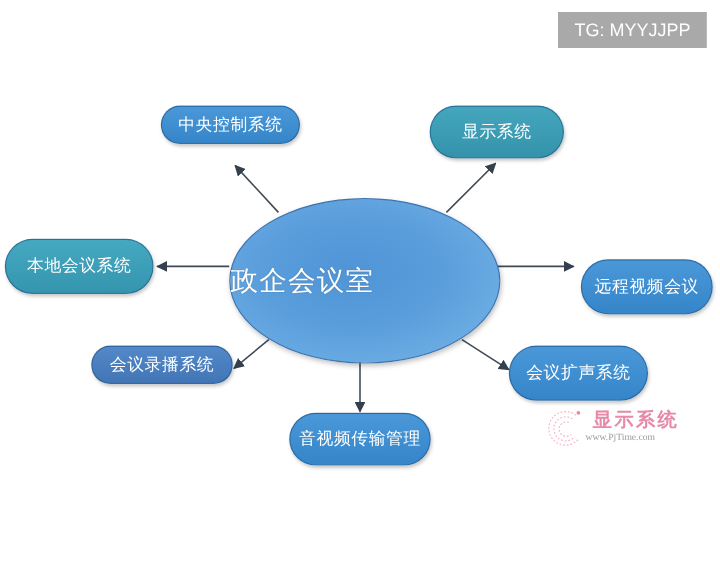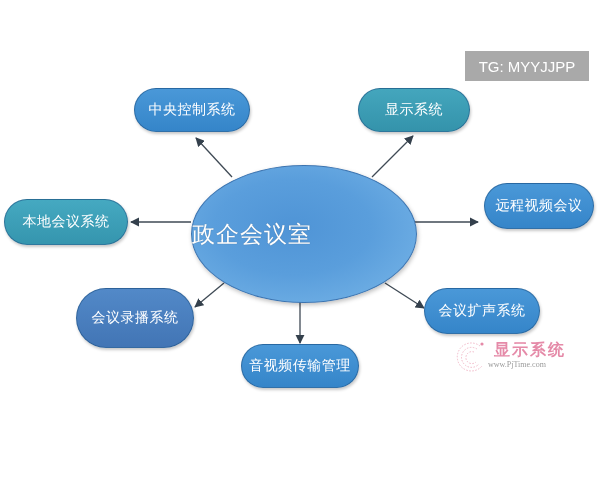--- a/index.html
+++ b/index.html
@@ -39,21 +39,21 @@
       border: 1px solid #3c74b0;
       box-shadow: 1px 2px 4px rgba(0,0,0,0.25);
       text-shadow: 0 0 1px rgba(0,0,0,0.3);
     }
     .tag {
       position: absolute;
       background: #a9a9a9;
       color: #ffffff;
       font-family: "Liberation Sans", sans-serif;
       font-size: 15px;
-      display: flex; align-items: center; justify-content: center; margin-top: 41px;
+      display: flex; align-items: center; justify-content: center;
     }
     .pj-logo {
       position: absolute;
       left: 452px; top: 338px;
       width: 140px; height: 36px;
     }
     .pj-title {
       position: absolute;
       left: 42px; top: 2px;
       font-size: 16px;
@@ -94,37 +94,37 @@
 
     <line x1="385" y1="283" x2="424" y2="308" stroke="#3f4a55" stroke-width="1.3" marker-end="url(#arrow)"></line>
 
     <line x1="300" y1="301" x2="300" y2="343" stroke="#3f4a55" stroke-width="1.3" marker-end="url(#arrow)"></line>
   </svg>
 
   <div class="center-node">
     <span>政企会议室</span>
   </div>
 
-  <div class="node" style="left:134px; top:88px; width:116px; height:44px; background:linear-gradient(#4a98d8,#3585c9);">
+  <div class="node" style="left:134px; top:88px; width:116px; height:32px; background:linear-gradient(#4a98d8,#3585c9);">
     <span>中央控制系统</span>
   </div>
 
   <div class="node" style="left:4px; top:199px; width:124px; height:46px; background:linear-gradient(#45a9c1,#3595ae);">
     <span>本地会议系统</span>
   </div>
 
   <div class="node" style="left:358px; top:88px; width:112px; height:44px; background:linear-gradient(#44a6bd,#3493ab);">
     <span>显示系统</span>
   </div>
 
-  <div class="node" style="left:484px; top:183px; width:110px; height:46px; background:linear-gradient(#4a98d8,#3585c9);">
+  <div class="node" style="left:484px; top:216px; width:110px; height:46px; background:linear-gradient(#4a98d8,#3585c9);">
     <span>远程视频会议</span>
   </div>
 
-  <div class="node" style="left:76px; top:288px; width:118px; height:60px; background:linear-gradient(#5289c8,#4275b5);">
+  <div class="node" style="left:76px; top:288px; width:118px; height:32px; background:linear-gradient(#5289c8,#4275b5);">
     <span>会议录播系统</span>
   </div>
 
   <div class="node" style="left:241px; top:344px; width:118px; height:44px; background:linear-gradient(#4a98d8,#3585c9);">
     <span>音视频传输管理</span>
   </div>
 
   <div class="node" style="left:424px; top:288px; width:116px; height:46px; background:linear-gradient(#4a98d8,#3585c9);">
     <span>会议扩声系统</span>
   </div>

